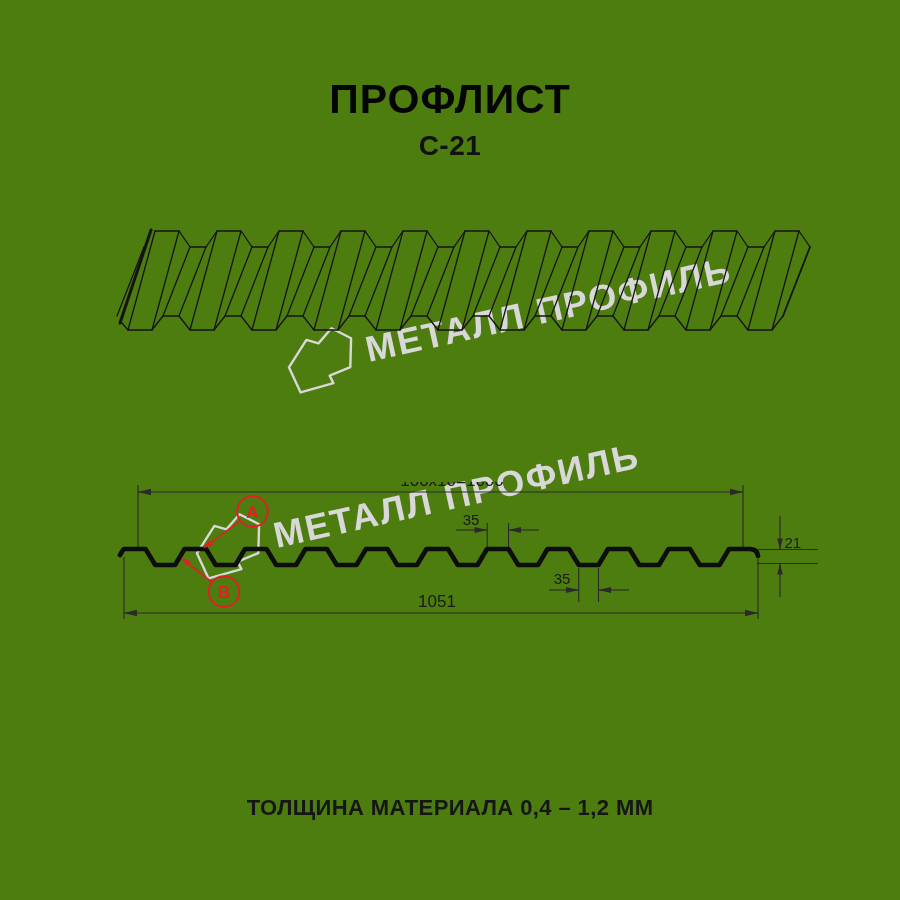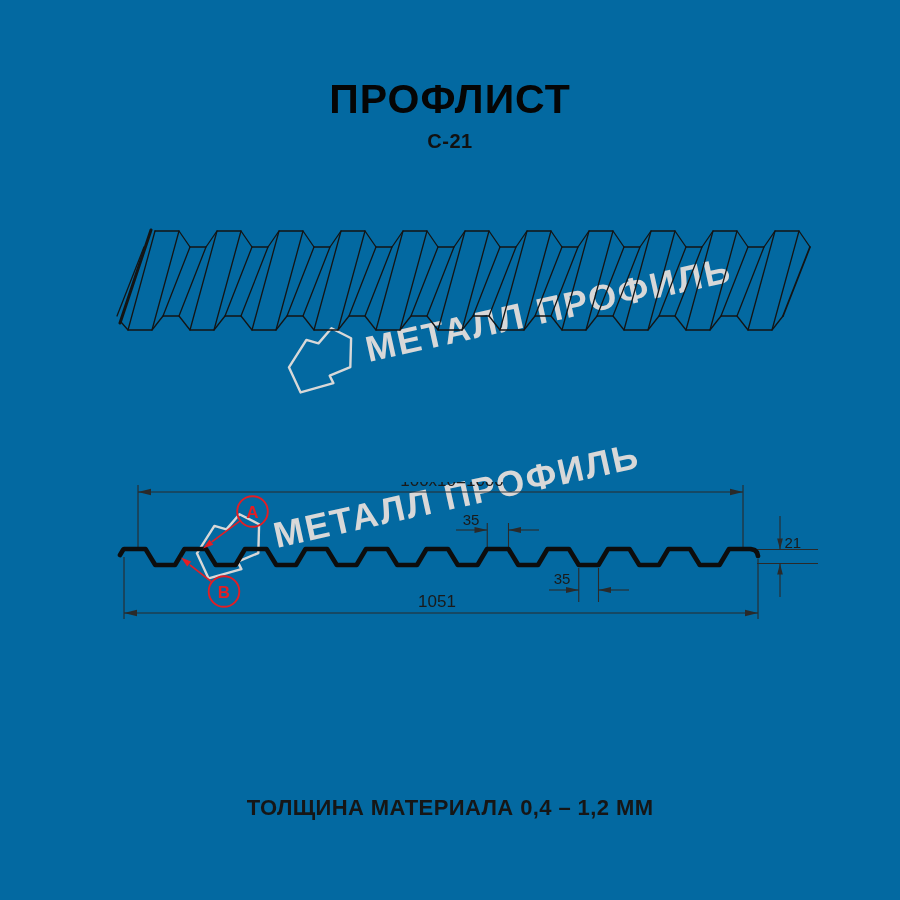--- a/index.html
+++ b/index.html
@@ -1,21 +1,21 @@
 <!DOCTYPE html>
 <html><head>
 <meta charset="utf-8">
 <style>
   html,body{margin:0;padding:0;background:#fff;}
-  .page{position:relative;width:900px;height:900px;background:#0369a1;overflow:hidden;
+  .page{position:relative;width:900px;height:900px;background:#4d7c0f;overflow:hidden;
         font-family:"Liberation Sans",sans-serif;color:#000;}
   .title{position:absolute;top:76px;left:0;width:100%;text-align:center;
          font-size:41px;font-weight:800;letter-spacing:1px;color:#050505;}
   .subtitle{position:absolute;top:130px;left:0;width:100%;text-align:center;
-            font-size:20px;font-weight:600;letter-spacing:0.5px;color:#111;}
+            font-size:28px;font-weight:600;letter-spacing:0.5px;color:#111;}
   .footer{position:absolute;top:795px;left:0;width:100%;text-align:center;
           font-size:22px;font-weight:600;letter-spacing:0.4px;color:#161616;}
   .wm{position:absolute;display:flex;align-items:center;gap:10px;
       transform:rotate(-12.5deg);transform-origin:left center;pointer-events:none;}
   .wm1{left:286px;top:336px;}
   .wm2{left:194px;top:522px;}
   .wm .wm-text{font-size:36px;font-weight:700;letter-spacing:2px;color:#d8d8d8;white-space:nowrap;}
   .sheet3d-svg{position:absolute;left:90px;top:205px;}
   .xsec-svg{position:absolute;left:60px;top:482px;}
   .dim-text{font-family:"Liberation Sans",sans-serif;font-size:17px;fill:#1a1a1a;}

